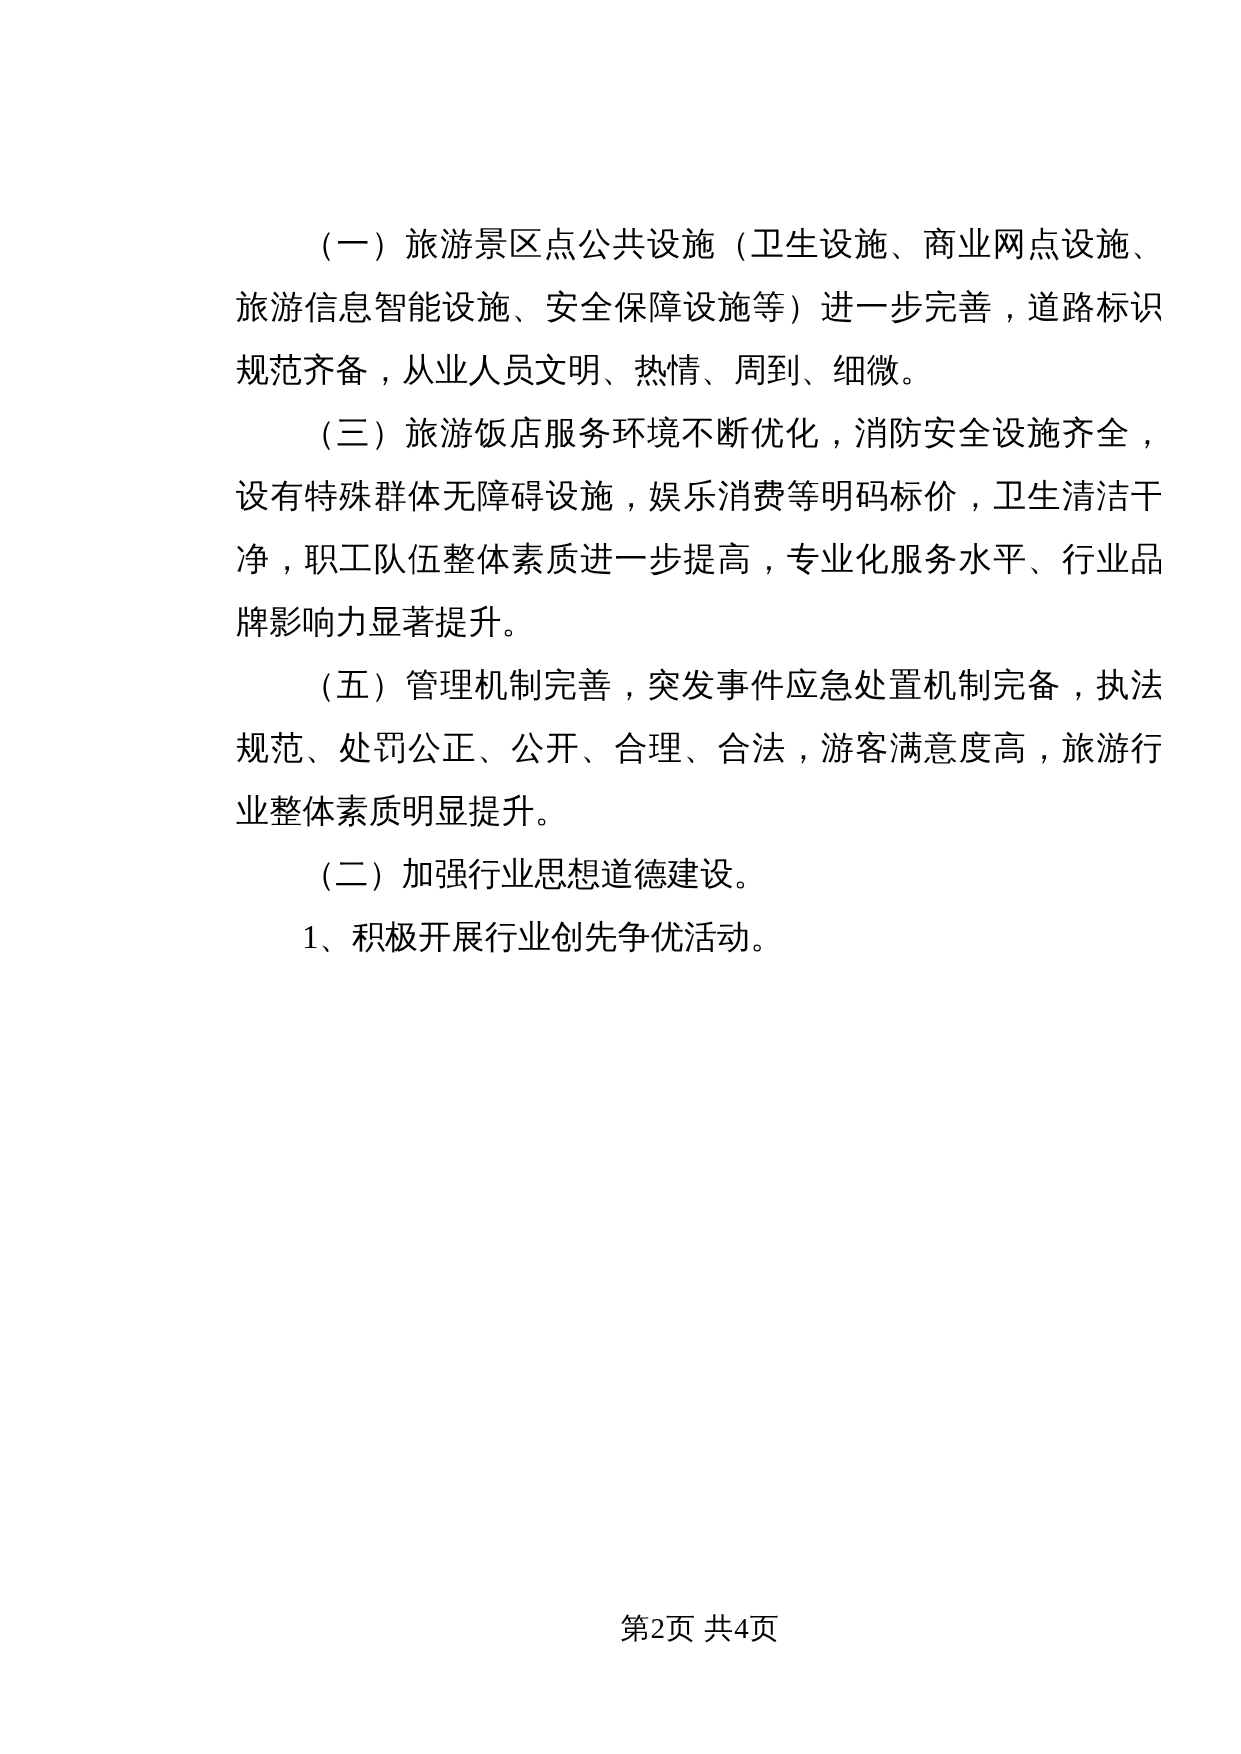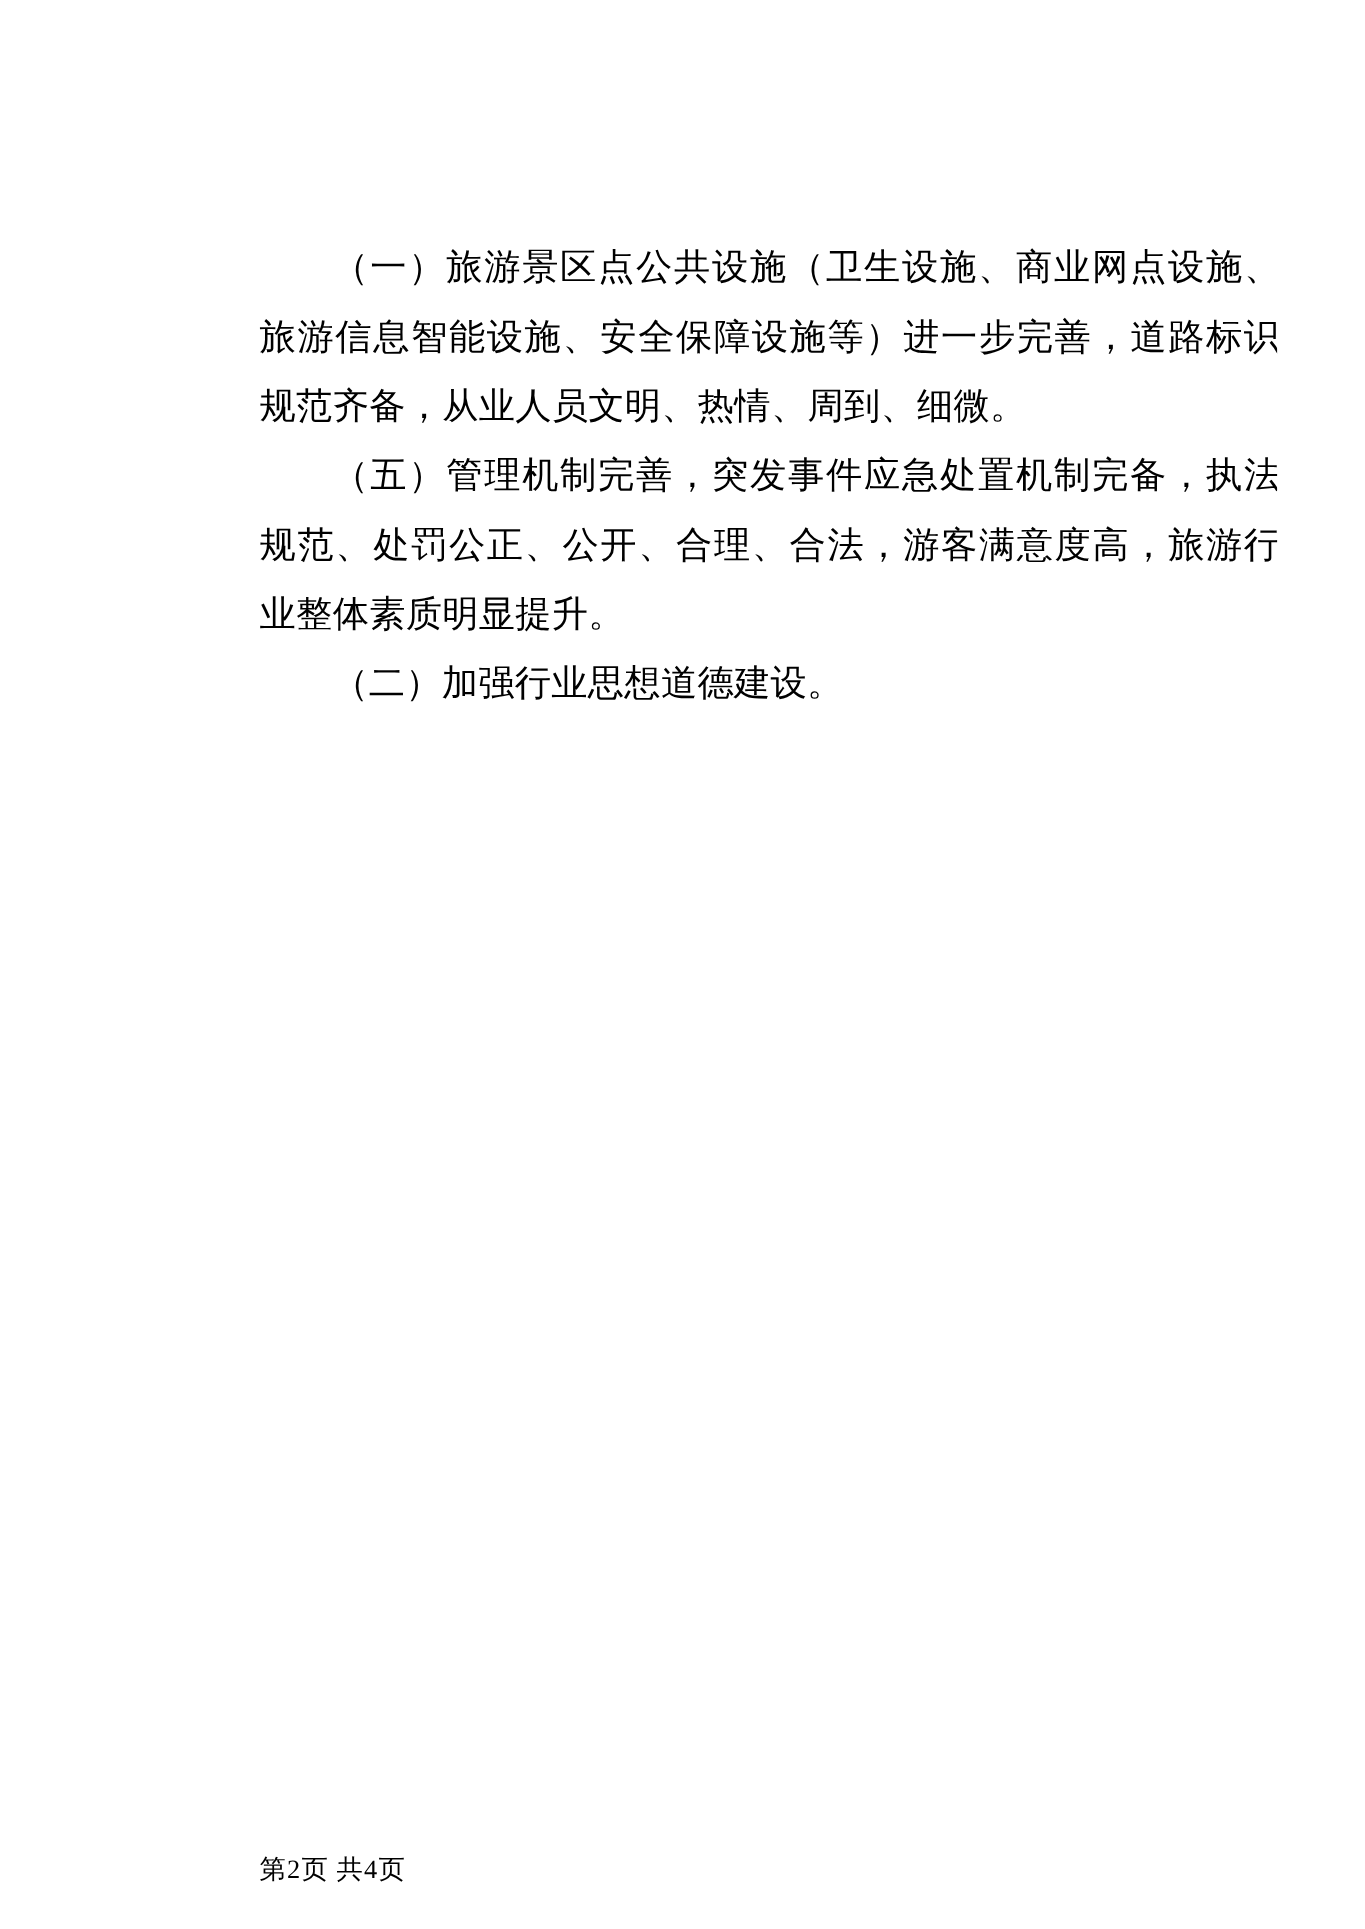--- a/index.html
+++ b/index.html
@@ -31,32 +31,35 @@
   .para {
     margin: 0;
     padding: 0;
   }
   .para.indent {
     text-indent: 2em;
   }
   .page-footer {
     position: absolute;
     left: 156px;
-    top: 1680px;
+    top: 1608px;
     width: 928px;
-    font-size: 24px;
+    text-align: center;
+    font-size: 29px;
     line-height: 40px;
     letter-spacing: 1px;
   }
 </style>
 </head>
 <body>
 
 <div class="page">
   <div class="doc-body" id="doc-body">
       <div class="para indent">（一）旅游景区点公共设施（卫生设施、商业网点设施、旅游信息智能设施、安全保障设施等）进一步完善，道路标识规范齐备，从业人员文明、热情、周到、细微。</div>
+      <div class="para indent">（三）旅游饭店服务环境不断优化，消防安全设施齐全，设有特殊群体无障碍设施，娱乐消费等明码标价，卫生清洁干净，职工队伍整体素质进一步提高，专业化服务水平、行业品牌影响力显著提升。</div>
       <div class="para indent">（五）管理机制完善，突发事件应急处置机制完备，执法规范、处罚公正、公开、合理、合法，游客满意度高，旅游行业整体素质明显提升。</div>
       <div class="para indent">（二）加强行业思想道德建设。</div>
+      <div class="para indent">1、积极开展行业创先争优活动。</div>
     </div>
   <div class="page-footer">
     <span>第2页 共4页</span>
   </div>
 </div>
 
 </body></html>

